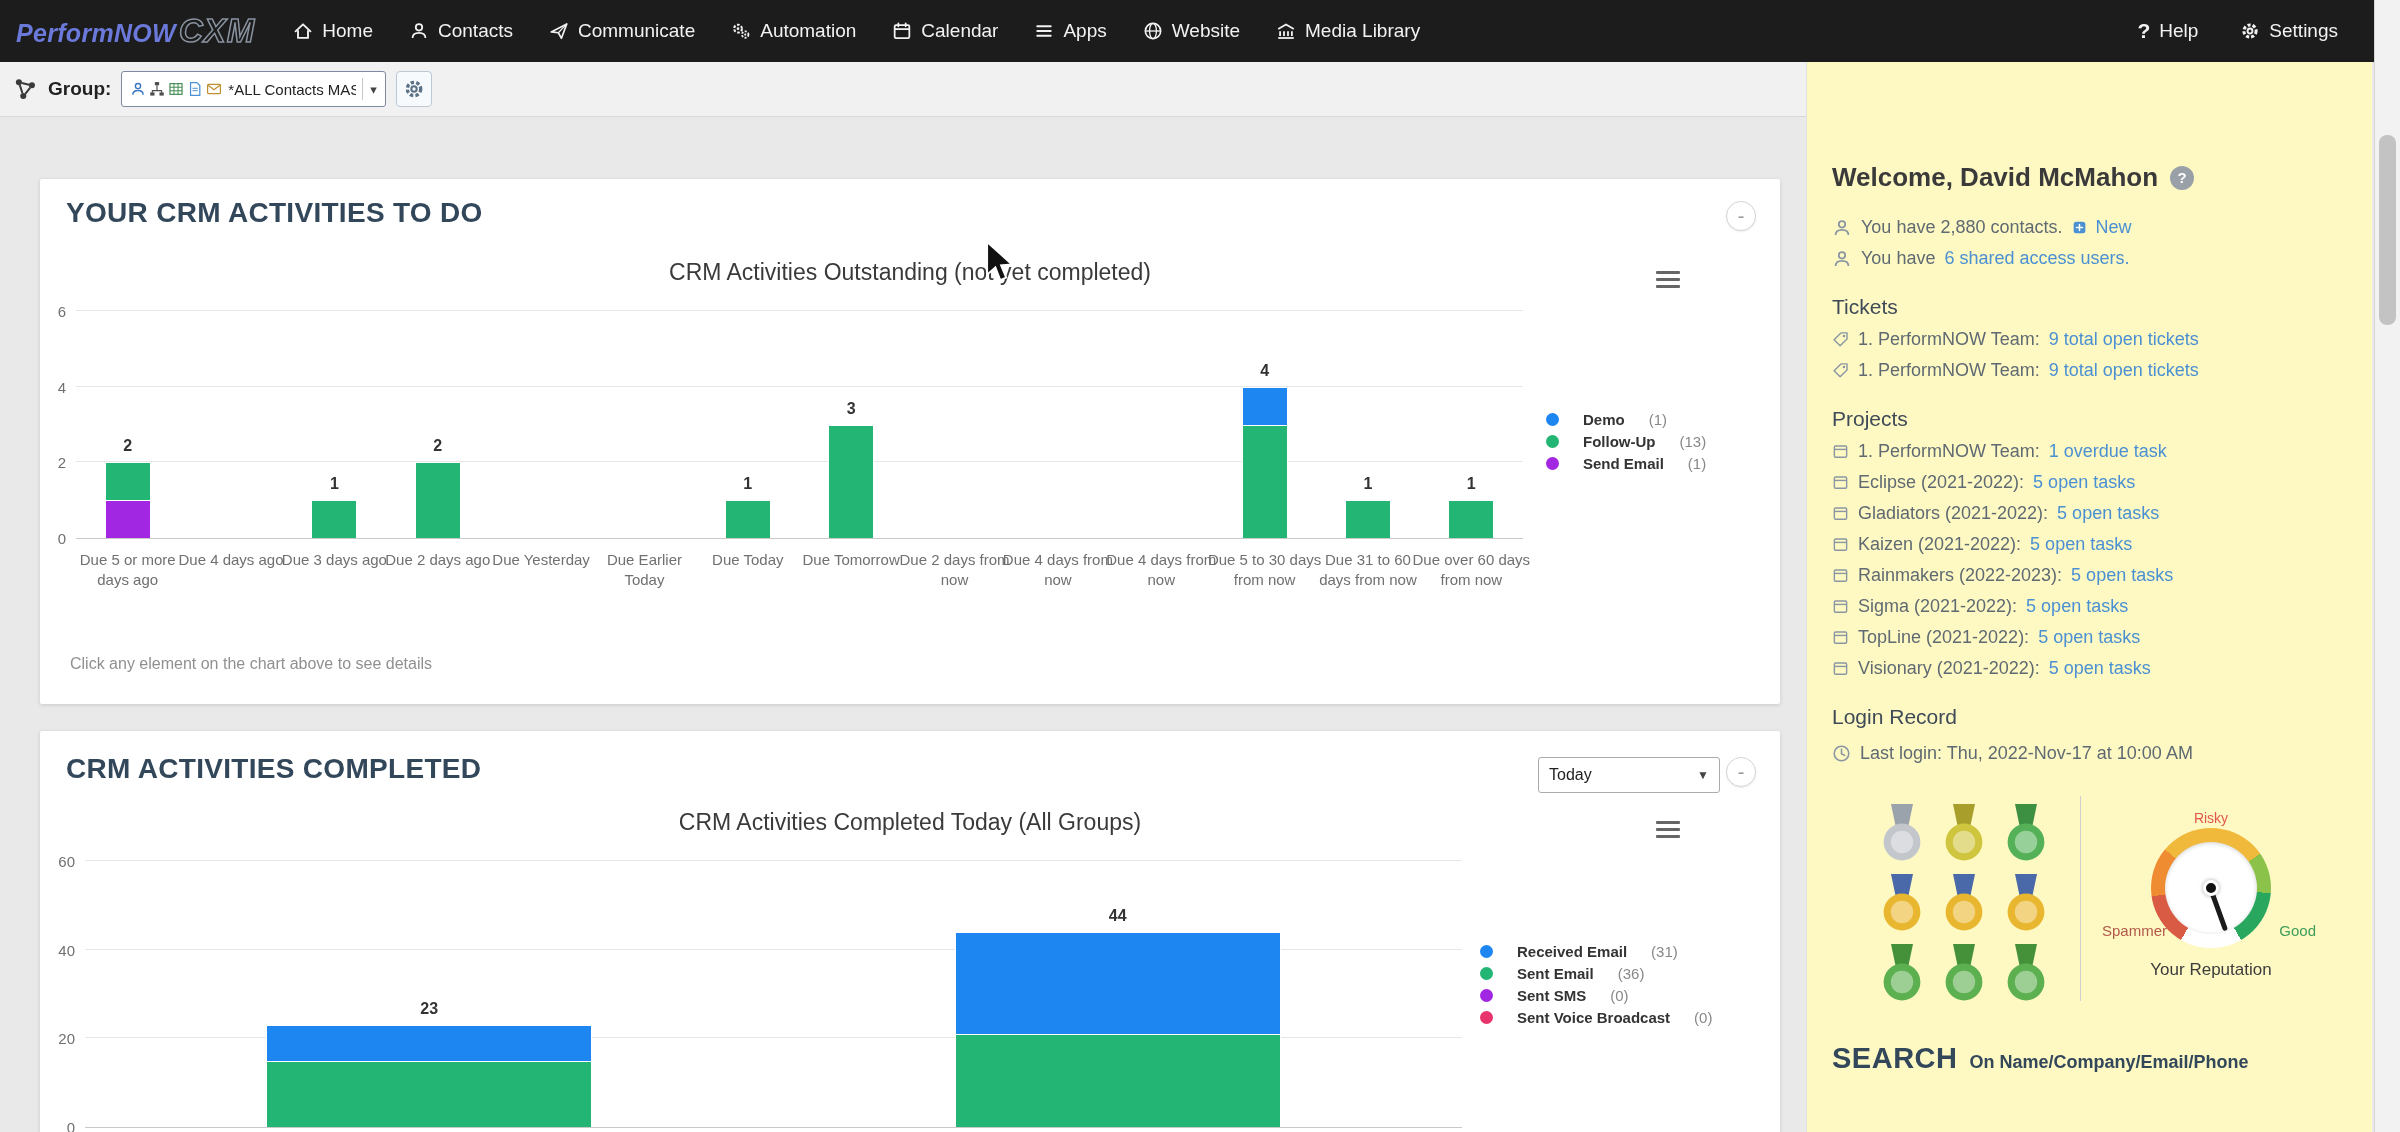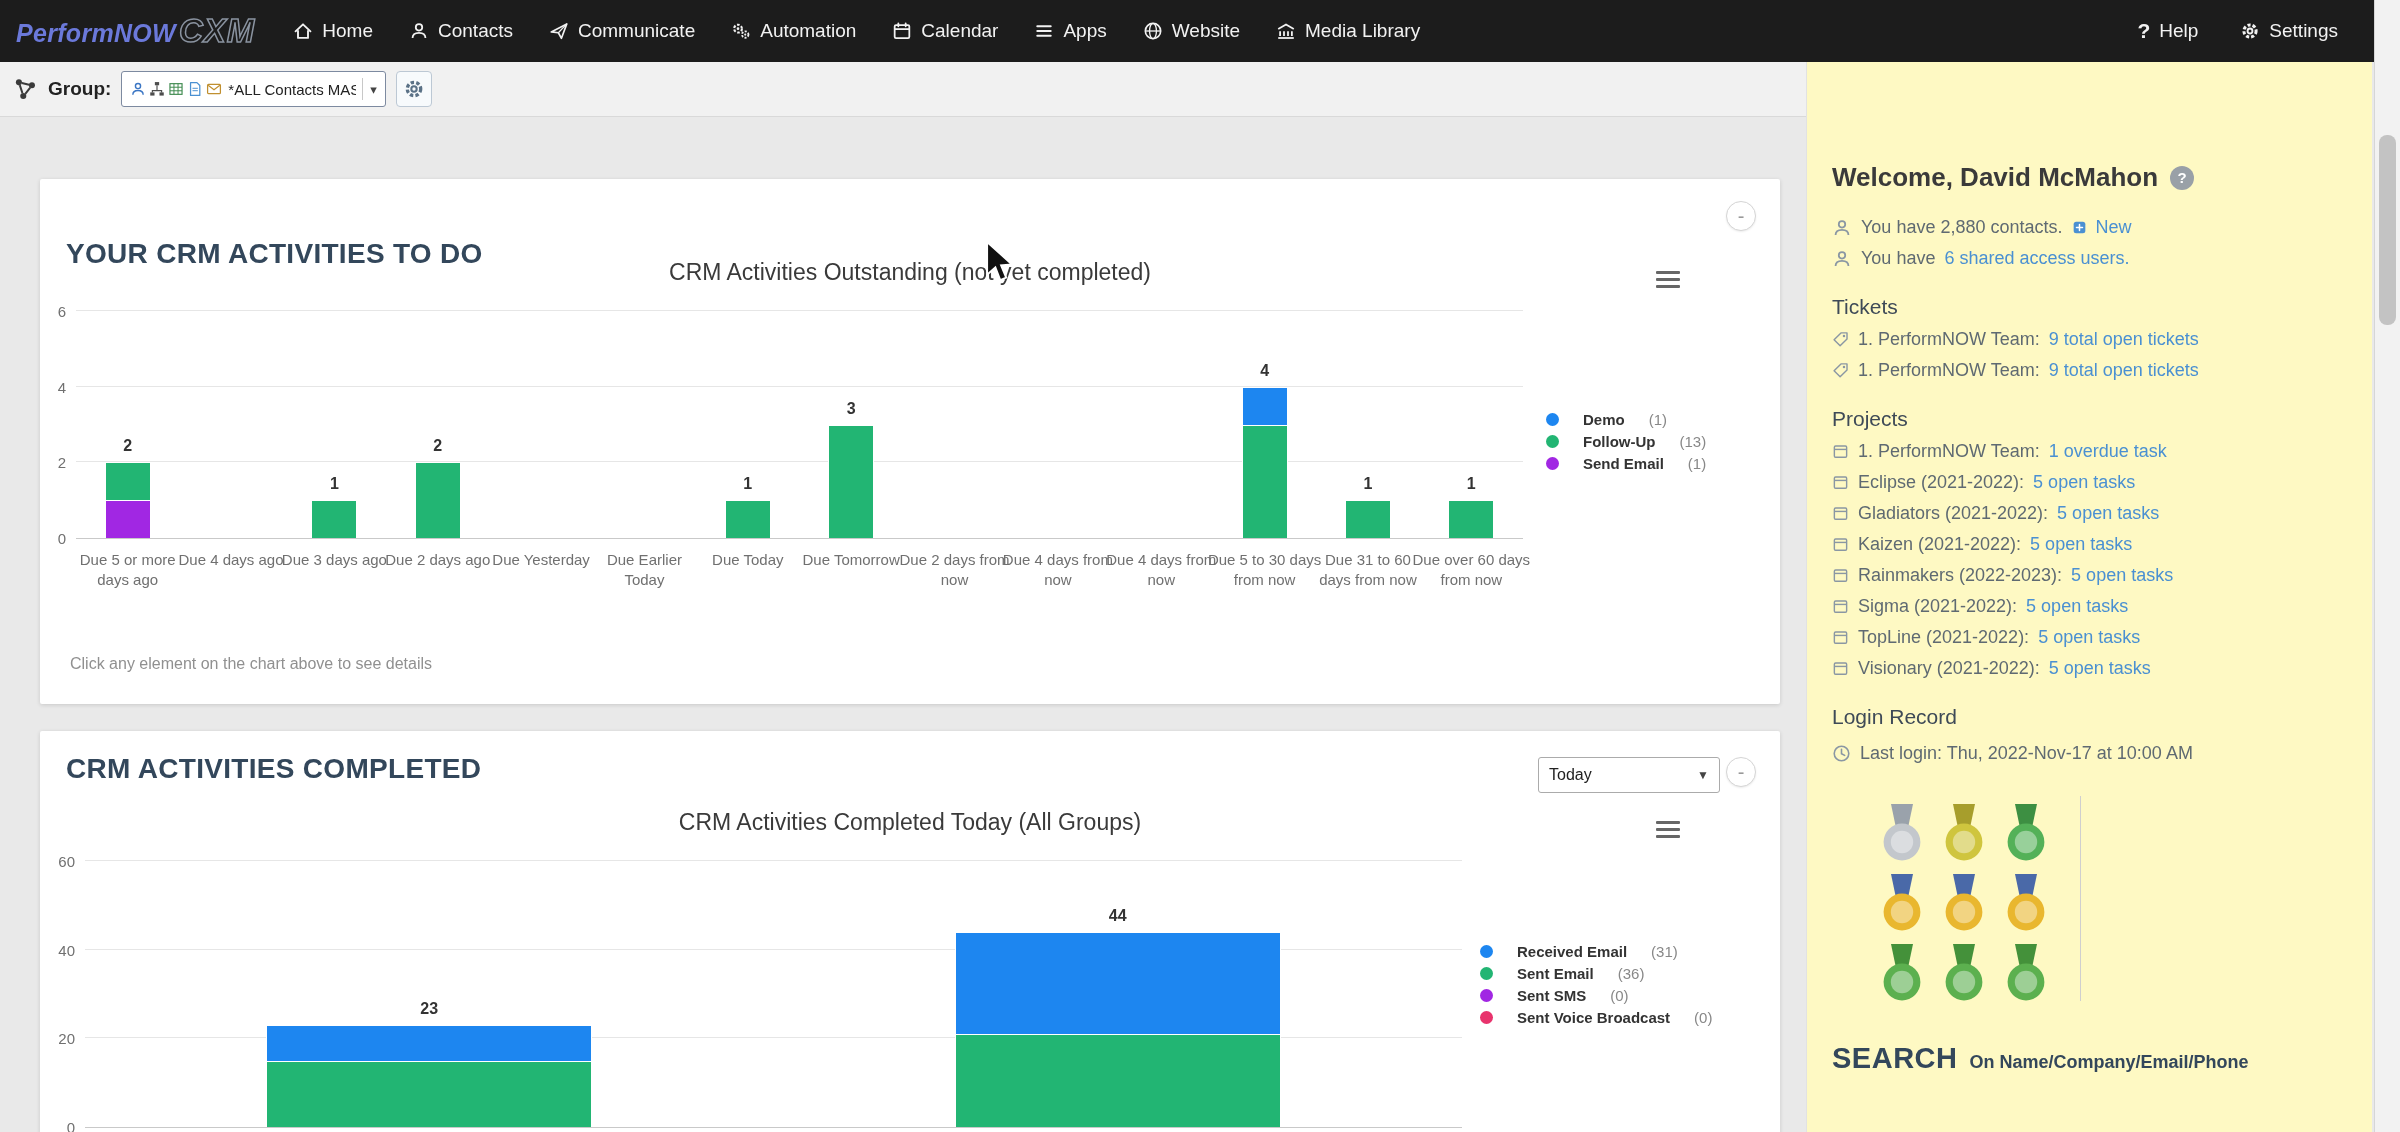--- a/index.html
+++ b/index.html
@@ -29,21 +29,21 @@
   .gs-text{font-size:15px;color:#222;white-space:nowrap;overflow:hidden;max-width:128px;}
   .gs-caret{color:#444;font-size:13px;border-left:1px solid #c8c8c8;padding-left:7px;height:22px;display:flex;align-items:center;}
   .group-gear{width:36px;height:36px;border:1px solid #bcc8d4;border-radius:4px;background:#f7fafc;
     display:flex;align-items:center;justify-content:center;cursor:pointer;padding:0;}
 
   
   .card{position:absolute;background:#fff;box-shadow:0 1px 4px rgba(0,0,0,.14);border-radius:2px;}
   #card-todo{left:40px;top:179px;width:1740px;height:525px;}
   #card-completed{left:40px;top:731px;width:1740px;height:600px;}
   .card-heading{position:absolute;left:26px;margin:0;font-size:28px;font-weight:700;color:var(--heading,#33475b);letter-spacing:.3px;}
-  #card-todo .card-heading{top:18px;margin-top:41px;}
+  #card-todo .card-heading{top:18px;}
   #card-completed .card-heading{top:22px;}
   .collapse-btn{position:absolute;right:24px;width:30px;height:30px;border-radius:50%;border:1px solid #d5d5d5;
     background:#fff;color:#999;font-size:20px;line-height:26px;text-align:center;cursor:pointer;
     box-shadow:0 1px 2px rgba(0,0,0,.08);padding:0;}
   #card-todo .collapse-btn{top:22px;}
   #card-completed .collapse-btn{top:26px;}
   .chart-title{position:absolute;left:0;width:100%;text-align:center;font-size:23px;color:#3a3a3a;}
   #card-todo .chart-title{top:80px;}
   #card-completed .chart-title{top:78px;text-align:center;}
   .burger{position:absolute;left:1616px;display:flex;flex-direction:column;gap:4px;width:24px;cursor:pointer;}
@@ -612,20 +612,30 @@
             <circle cx="12" cy="19" r="9.2" fill="#5cb04f"></circle>
             <circle cx="12" cy="19" r="5.6" fill="rgba(255,255,255,0.4)"></circle>
           </svg></span>
         <span class="badge"><svg width="48" height="58" viewBox="0 0 24 29">
             <polygon points="6.5,0 17.5,0 15.2,11 8.8,11" fill="#44913a"></polygon>
             <circle cx="12" cy="19" r="9.2" fill="#5cb04f"></circle>
             <circle cx="12" cy="19" r="5.6" fill="rgba(255,255,255,0.4)"></circle>
           </svg></span>
       </div>
     <div class="vdivider"></div>
+    <div class="gauge-wrap" style="position:absolute;">
+      <div class="g-risky">Risky</div>
+      <div class="gauge">
+        <div class="needle"></div>
+        <div class="hub"></div>
+      </div>
+      <span class="g-spammer">Spammer</span>
+      <span class="g-good">Good</span>
+      <div class="g-caption">Your Reputation</div>
+    </div>
   </div>
 
   <div class="search-row">
     <span class="search-title">SEARCH</span>
     <span class="search-sub">On Name/Company/Email/Phone</span>
   </div>
 </aside>
 
 <div class="scrollbar">
   <div class="scroll-thumb"></div>

